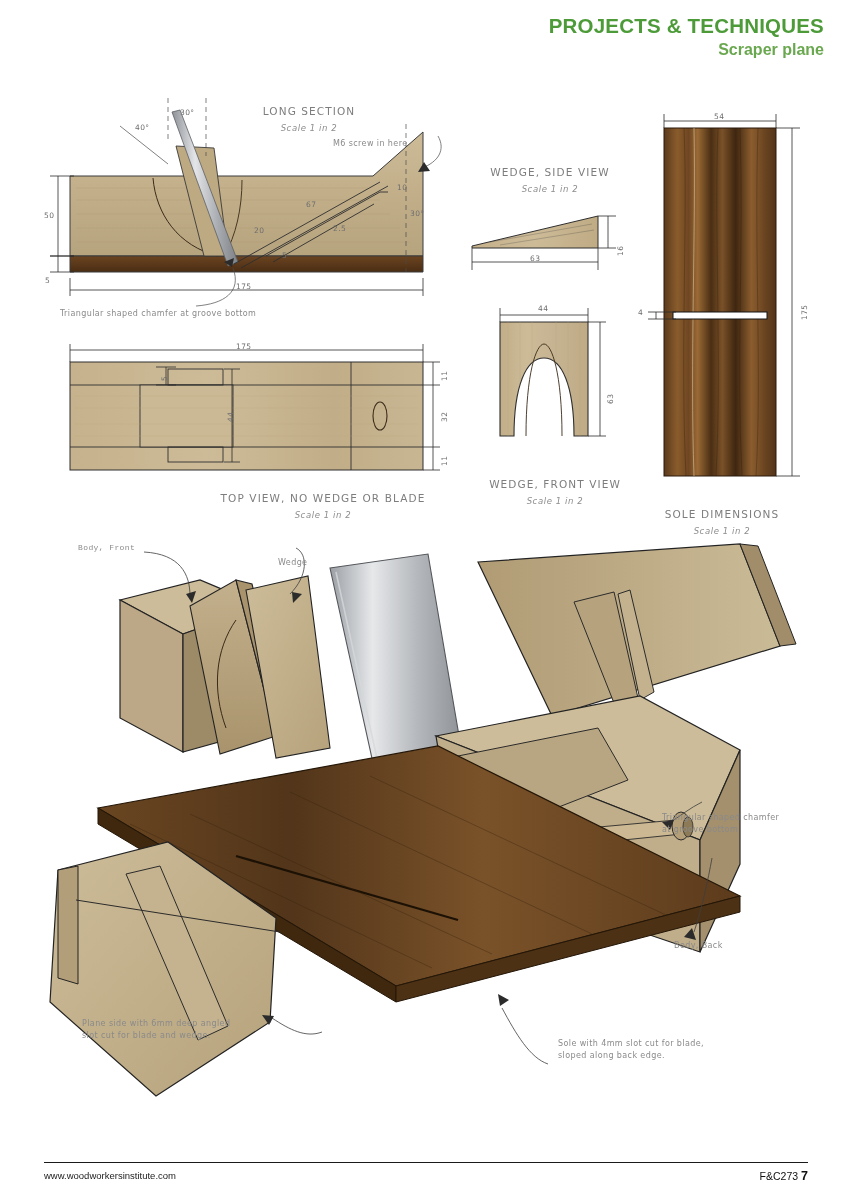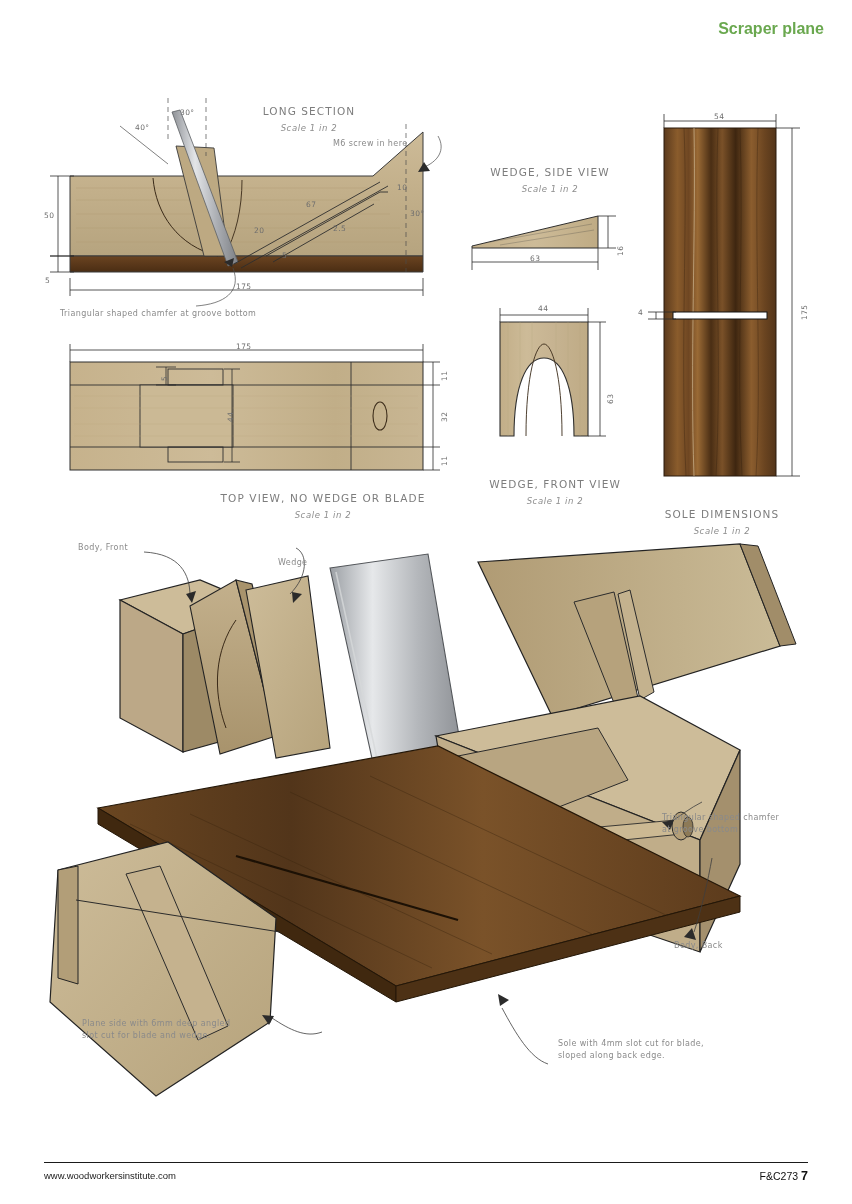--- a/index.html
+++ b/index.html
@@ -31,20 +31,21 @@
 
   svg{display:block;overflow:visible;}
   .blk{position:absolute;}
 </style>
 </head>
 <body>
 
 <div class="page">
 
   <div class="header">
+    <div class="hd-main">PROJECTS &amp; TECHNIQUES</div>
     <div class="hd-sub">Scraper plane</div>
   </div>
 
   <div class="blk" style="left:28px;top:96px;width:420px;height:230px;">
     <svg width="420" height="230" viewBox="0 0 420 230">
       <defs>
         <linearGradient id="lw" x1="0" y1="0" x2="0" y2="1">
           <stop offset="0" stop-color="#cdbb98"></stop>
             <stop offset=".45" stop-color="#c3b08b"></stop>
           <stop offset="1" stop-color="#b6a47f"></stop>
@@ -437,21 +438,21 @@
       <g fill="#2b2b2b">
         <path d="M146,54 l10,-3 -4,12 z"></path>
         <path d="M252,52 l10,2 -9,9 z"></path>
         <path d="M634,280 l-12,2 8,8 z"></path>
         <path d="M652,388 l4,12 -12,-3 z"></path>
         <path d="M234,476 l-12,-1 7,10 z"></path>
         <path d="M460,466 l-2,-12 11,6 z"></path>
       </g>
     </svg>
 
-    <div class="hand note" style="left:38px;top:2px;">Body, Front</div>
+    <div class="hand note" style="left:38px;top:2px;font-family:Liberation Mono, monospace;">Body, Front</div>
     <div class="hand note" style="left:238px;top:-3px;margin-top:20px;">Wedge</div>
     <div class="hand note" style="left:622px;top:272px;">Triangular shaped chamfer
 at groove bottom</div>
     <div class="hand note" style="left:634px;top:400px;">Body, Back</div>
     <div class="hand note" style="left:42px;top:478px;">Plane side with 6mm deep angled
 slot cut for blade and wedge.</div>
     <div class="hand note" style="left:518px;top:498px;">Sole with 4mm slot cut for blade,
 sloped along back edge.</div>
   </div>
 

